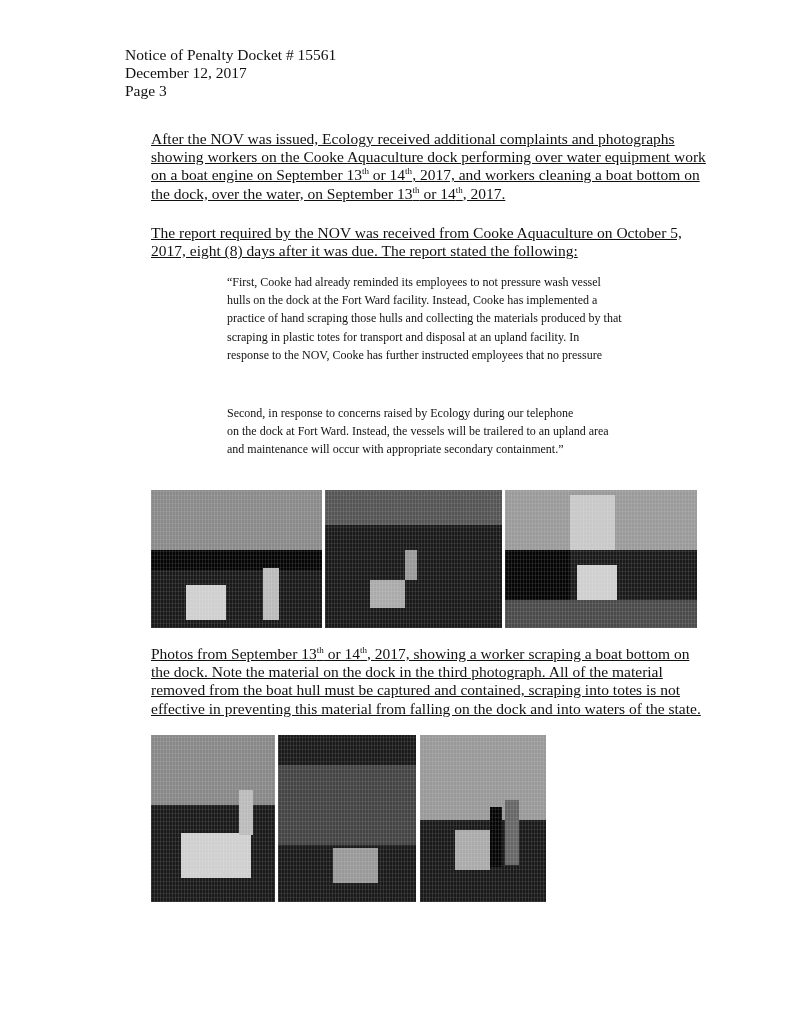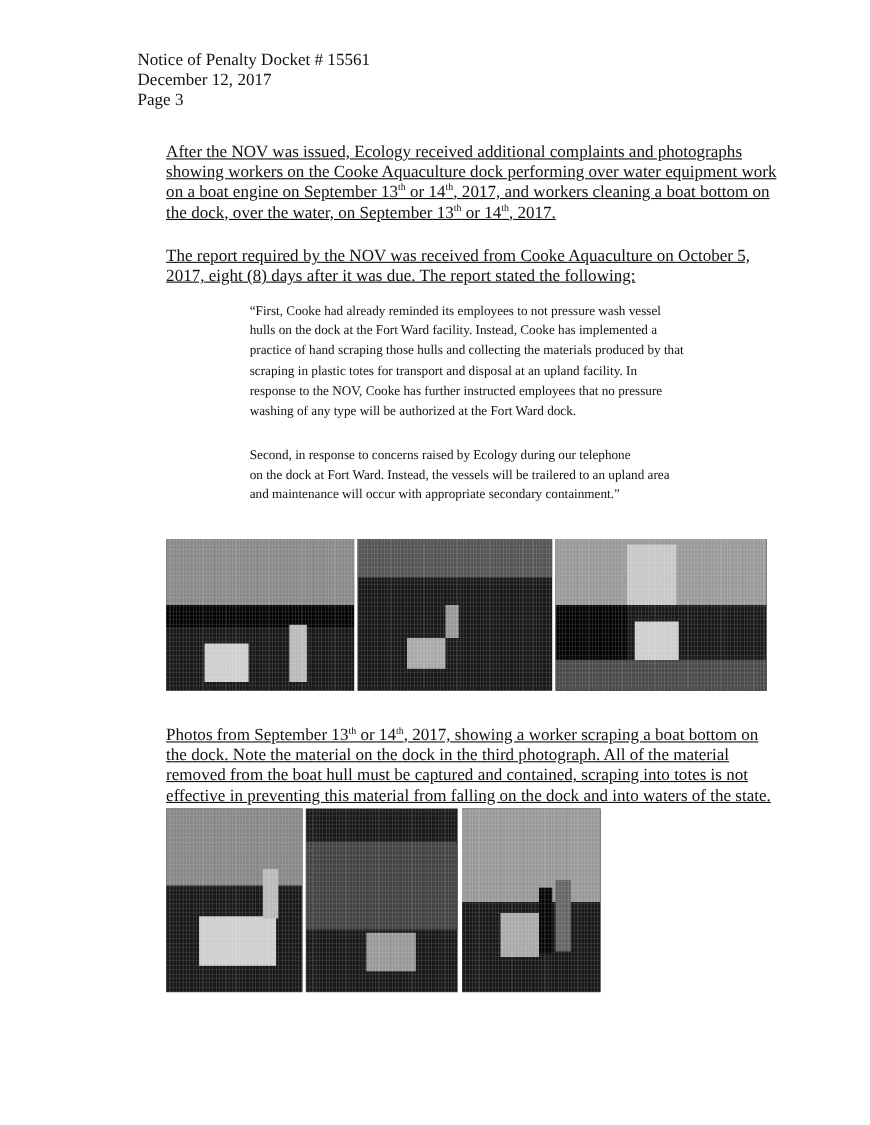--- a/index.html
+++ b/index.html
@@ -39,21 +39,20 @@
   <div>The report required by the NOV was received from Cooke Aquaculture on October 5,</div>
   <div>2017, eight (8) days after it was due.  The report stated the following:</div>
 </div>
 
 <div class="quote" style="top:273px;">
   <div>“First, Cooke had already reminded its employees to not pressure wash vessel</div>
   <div>hulls on the dock at the Fort Ward facility.  Instead, Cooke has implemented a</div>
   <div>practice of hand scraping those hulls and collecting the materials produced by that</div>
   <div>scraping in plastic totes for transport and disposal at an upland facility.  In</div>
   <div>response to the NOV, Cooke has further instructed employees that no pressure</div>
-  <div>washing of any type will be authorized at the Fort Ward dock.</div>
 </div>
 
 <div class="quote" style="top:404px;">
   <div>Second, in response to concerns raised by Ecology during our telephone</div>
   <div>on the dock at Fort Ward.  Instead, the vessels will be trailered to an upland area</div>
   <div>and maintenance will occur with appropriate secondary containment.”</div>
 </div>
 
 <div class="photo" style="left:151px; top:490px; width:171px; height:138px;" title="worker scraping boat bottom on dock with tote">
   <div class="mid" style="left:0; top:0; width:171px; height:60px; background:#8a8a8a;"></div>
@@ -70,21 +69,21 @@
 </div>
 <div class="photo" style="left:505px; top:490px; width:192px; height:138px;" title="material on dock beside boat hull">
   <div class="mid" style="left:0; top:0; width:192px; height:60px; background:#9a9a9a;"></div>
   <div class="shape" style="left:65px; top:5px; width:45px; height:55px; background:#c8c8c8;"></div>
   <div class="dark" style="left:0; top:60px; width:65px; height:50px;"></div>
   <div class="shape" style="left:72px; top:75px; width:40px; height:35px;"></div>
   <div class="mid" style="left:0; top:110px; width:192px; height:28px; background:#4a4a4a;"></div>
   <div class="grain"></div>
 </div>
 
-<div class="para" style="top:645px; width:570px;margin-top:15px;">
+<div class="para" style="top:645px; width:570px;">
   <div><span>Photos from September 13</span><sup>th</sup><span> or 14</span><sup>th</sup><span>, 2017, showing a worker scraping a boat bottom on</span></div>
   <div>the dock.  Note the material on the dock in the third photograph.  All of the material</div>
   <div>removed from the boat hull must be captured and contained, scraping into totes is not</div>
   <div>effective in preventing this material from falling on the dock and into waters of the state.</div>
 </div>
 
 <div class="photo" style="left:151px; top:735px; width:124px; height:167px;" title="workers with stacked totes near boat engine">
   <div class="mid" style="left:0; top:0; width:124px; height:70px; background:#888;"></div>
   <div class="shape" style="left:30px; top:98px; width:70px; height:45px;"></div>
   <div class="shape" style="left:88px; top:55px; width:14px; height:45px; background:#bbb;"></div>

